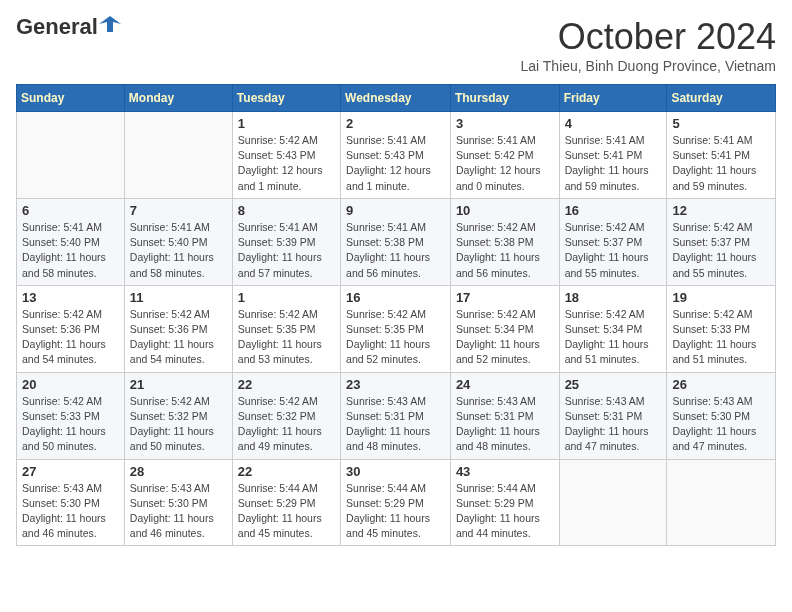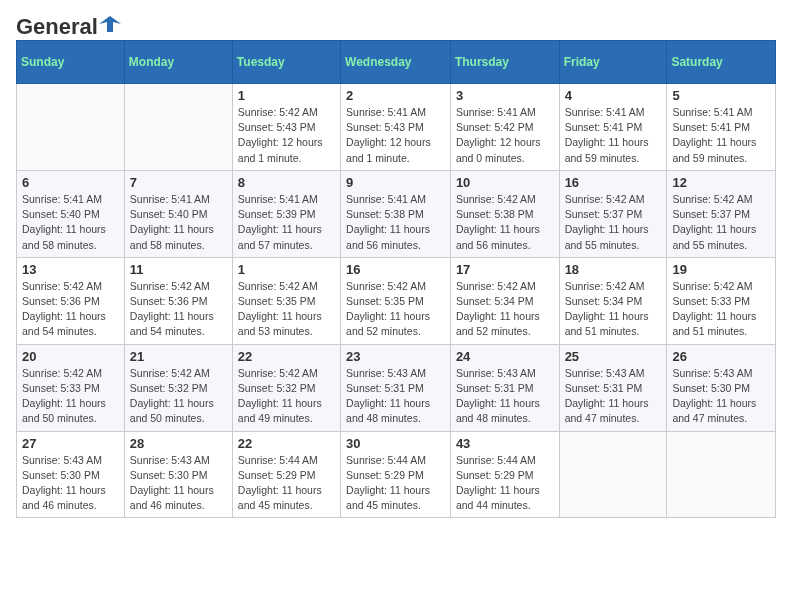--- a/index.html
+++ b/index.html
@@ -7,21 +7,21 @@
       font-family: Arial, sans-serif;
       background: #fff;
       width: 792px;
       min-height: 612px;
       padding: 16px;
     }
     .header {
       display: flex;
       justify-content: space-between;
       align-items: flex-start;
-      margin-bottom: 2px;
+      margin-bottom: 10px;
     }
     .logo {
       display: flex;
       flex-direction: column;
       line-height: 1;
     }
     .title-block {
       text-align: right;
     }
     .month-title {
@@ -33,22 +33,22 @@
       font-size: 14px;
       color: #555;
     }
     .calendar {
       width: 100%;
       border-collapse: collapse;
       font-size: 11px;
     }
     .calendar thead th {
       background-color: #2a6db5;
-      color: #86efac;
-      padding: 14px 4px;
+      color: #fef9c3;
+      padding: 6px 4px;
       text-align: left;
       font-size: 12px;
       font-weight: bold;
       border: 1px solid #1a5da0;
     }
     .calendar tbody td {
       border: 1px solid #ccc;
       padding: 4px 5px;
       vertical-align: top;
       width: 113px;
@@ -78,20 +78,24 @@
 
 <div class="header">
   <div class="logo">
     <div style="display:flex;align-items:center;">
       <span style="font-size:22px;font-weight:bold;color:#333;">General</span>
       <svg width="22" height="22" viewBox="0 0 22 22" style="margin-left:1px;margin-top:-4px;">
         <polygon points="11,2 22,10 14,8 14,18 8,18 8,8 0,10" fill="#2a6db5"></polygon>
       </svg>
     </div>
   </div>
+  <div class="title-block">
+    <div class="month-title">October 2024</div>
+    <div class="subtitle">Lai Thieu, Binh Duong Province, Vietnam</div>
+  </div>
 </div>
 
 <table class="calendar">
   <thead>
     <tr>
     <th>Sunday</th>
         <th>Monday</th>
         <th>Tuesday</th>
         <th>Wednesday</th>
         <th>Thursday</th>

